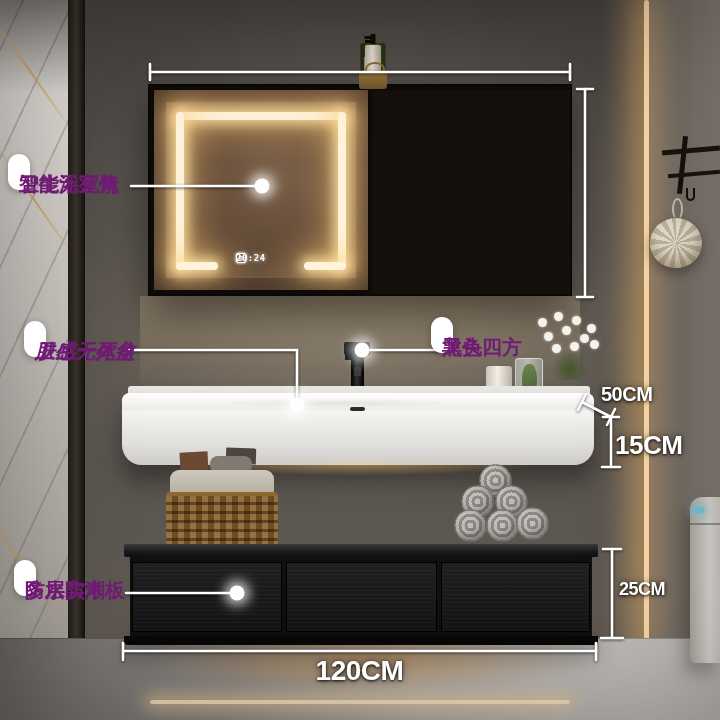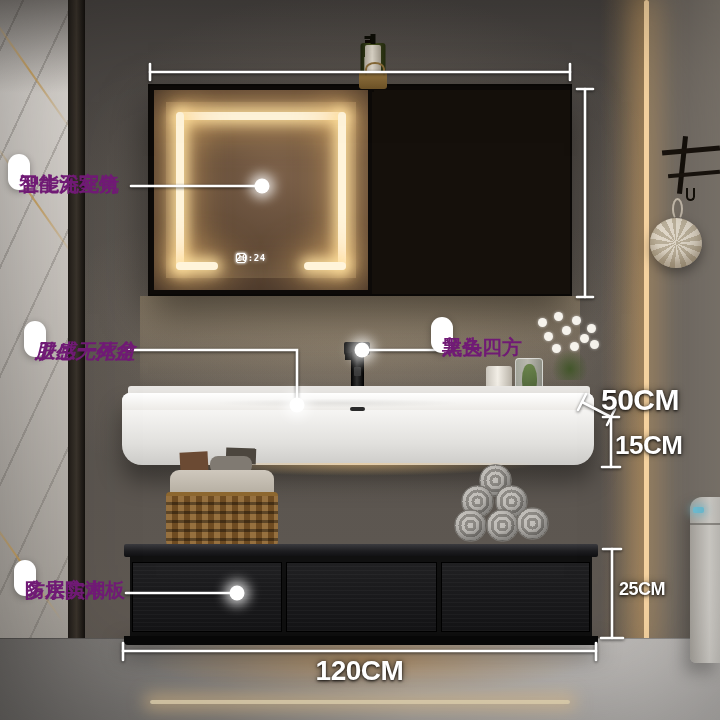--- a/index.html
+++ b/index.html
@@ -193,21 +193,21 @@
   .callout div{position:static;}
   #callout-mirror{left:8px;top:154px;}
   #callout-basin{left:24px;top:321px;font-style:italic;}
   #callout-faucet{left:431px;top:317px;}
   #callout-cabinet{left:14px;top:560px;}
 
   .dim-label{color:#fff;font-weight:700;letter-spacing:-.5px;
     text-shadow:0 1px 3px rgba(0,0,0,.9), 0 0 7px rgba(0,0,0,.55);}
   #dim-118{left:148px;top:42px;width:422px;text-align:center;font-size:27px;}
   #dim-65{left:594px;top:178px;font-size:28px;}
-  #dim-50{left:601px;top:383px;font-size:30px;text-align:center;}
+  #dim-50{left:601px;top:383px;font-size:20px;text-align:center;}
   #dim-15{left:615px;top:430px;font-size:26px;}
   #dim-25{left:619px;top:579px;font-size:18px;}
   #dim-120{left:123px;top:655px;width:473px;text-align:center;font-size:28px;}
 
   #vignette{left:0;top:0;width:720px;height:720px;pointer-events:none;
     box-shadow:inset 0 0 130px rgba(0,0,0,.35);}
 </style>
 </head>
 <body>
 

